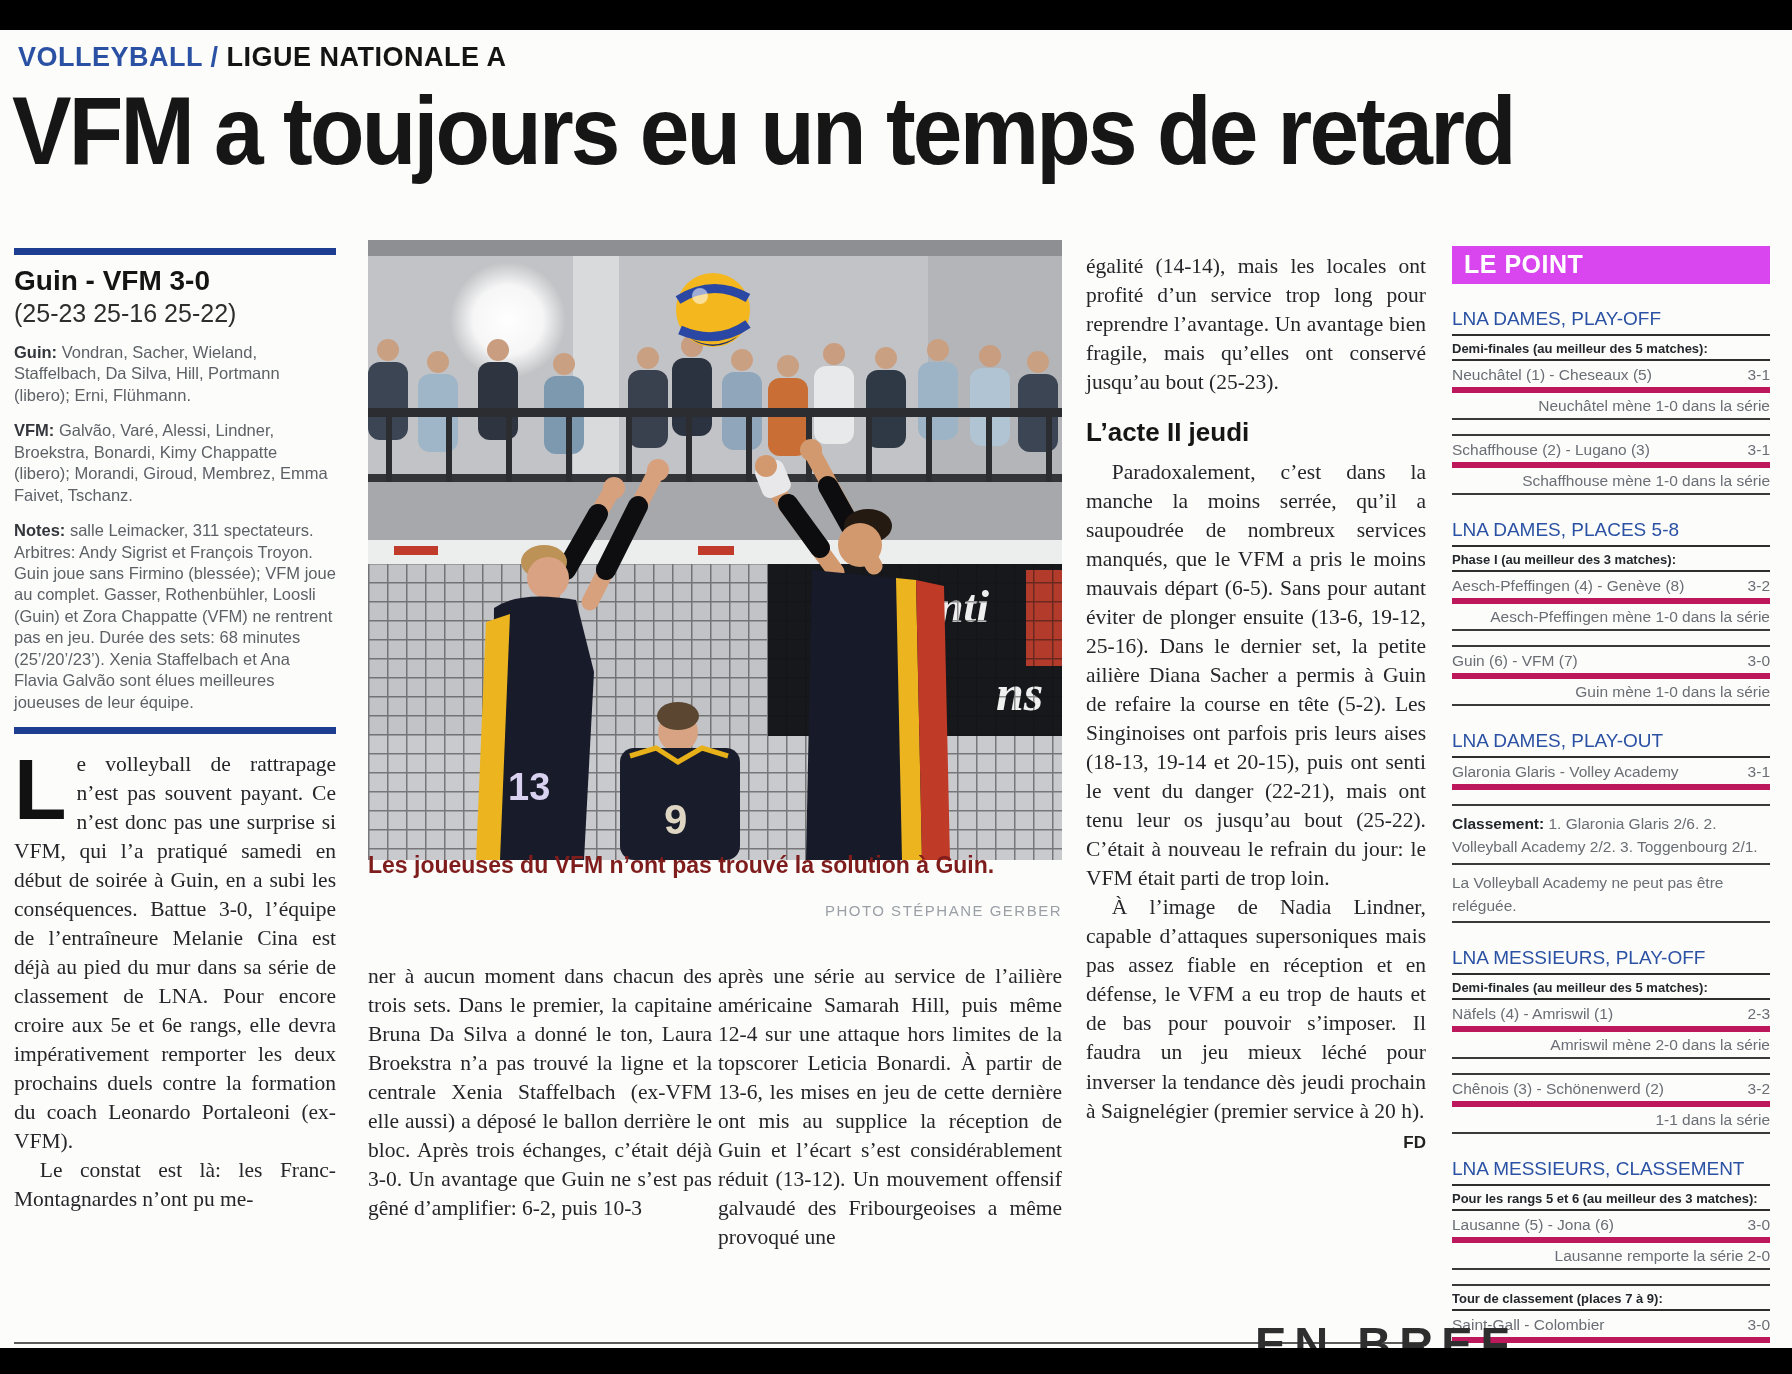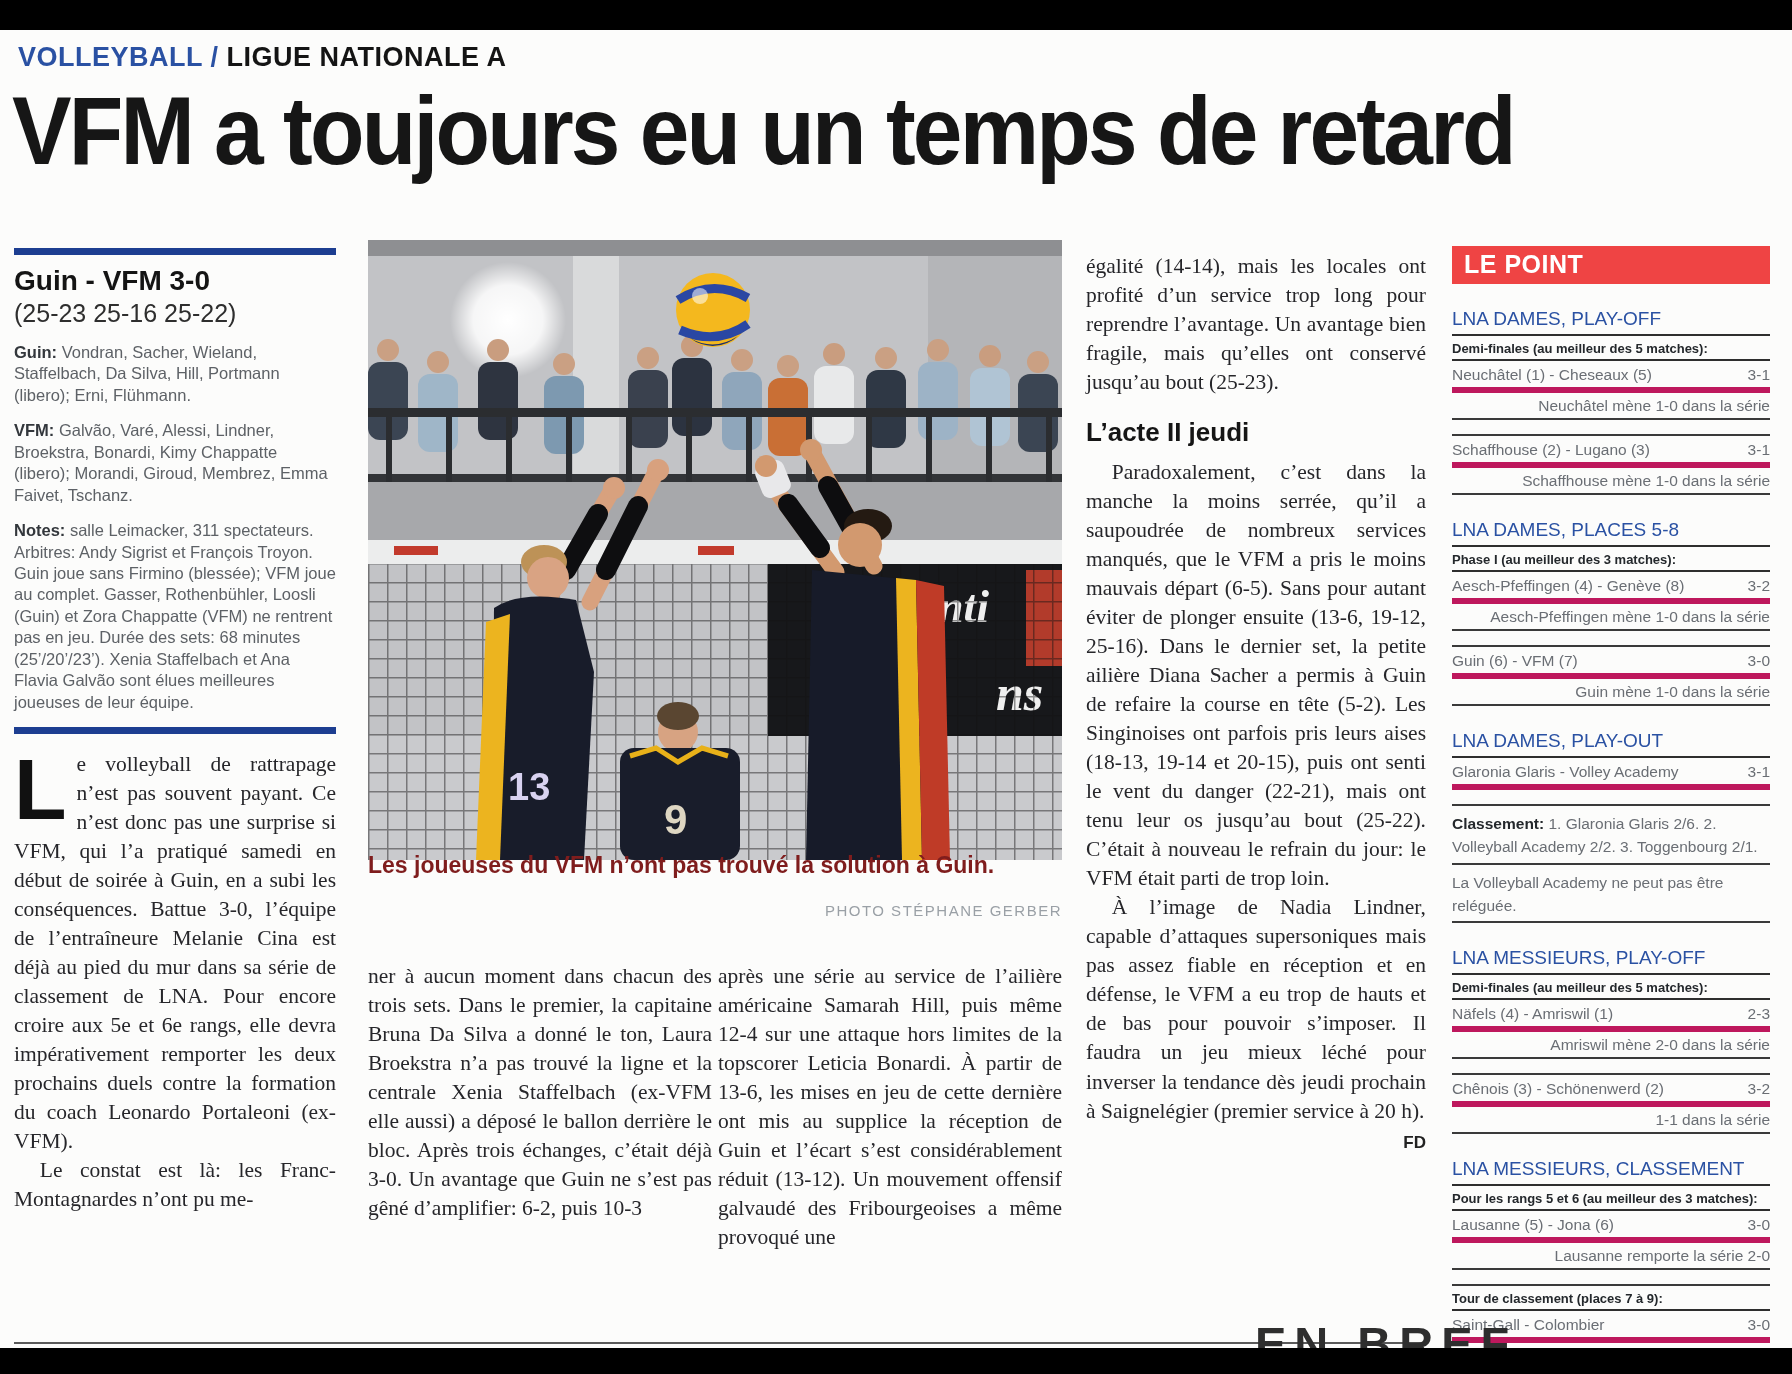--- a/index.html
+++ b/index.html
@@ -41,21 +41,21 @@
       margin-top:6px;}
 
   
   .photo{position:absolute;left:368px;top:240px;width:694px;height:620px;background:#c2c3c6;}
   .caption{position:absolute;left:368px;top:852px;width:694px;font-size:23px;font-weight:bold;color:#7f1d1d;}
   .credit{position:absolute;left:368px;top:902px;width:694px;text-align:right;font-size:15px;
           color:#9aa0a6;letter-spacing:1.5px;}
 
   
   .sidebar{position:absolute;left:1452px;top:246px;width:318px;}
-  .lepoint{background:#ef4444;color:#fff;font-weight:bold;font-size:25px;letter-spacing:.5px;
+  .lepoint{background:#d946ef;color:#fff;font-weight:bold;font-size:25px;letter-spacing:.5px;
            padding:4px 2px 5px 12px;}
   .sb-head{color:#2a51a3;font-weight:normal;font-size:19px;padding:0 0 4px 0;border-bottom:2px solid #2e2e2e;
            margin-top:24px;}
   .sb-sub{font-weight:bold;color:#24282c;font-size:13px;padding:5px 0 3px 0;border-bottom:2px solid #2e2e2e;}
   .sb-match{display:flex;justify-content:space-between;color:#6a6e74;font-size:15.5px;
             padding:5px 0 3px 0;border-bottom:6px solid #be185d;}
   .sb-note{text-align:right;color:#6a6e74;font-size:15.5px;padding:4px 0 3px 0;border-bottom:2px solid #3a3a3a;}
   .sb-spacer{height:14px;border-bottom:2px solid #3a3a3a;}
   .sb-text{color:#6a6e74;font-size:15.5px;line-height:1.5;padding:6px 0 4px 0;border-bottom:2px solid #3a3a3a;}
   .sb-text b{color:#24282c;}

